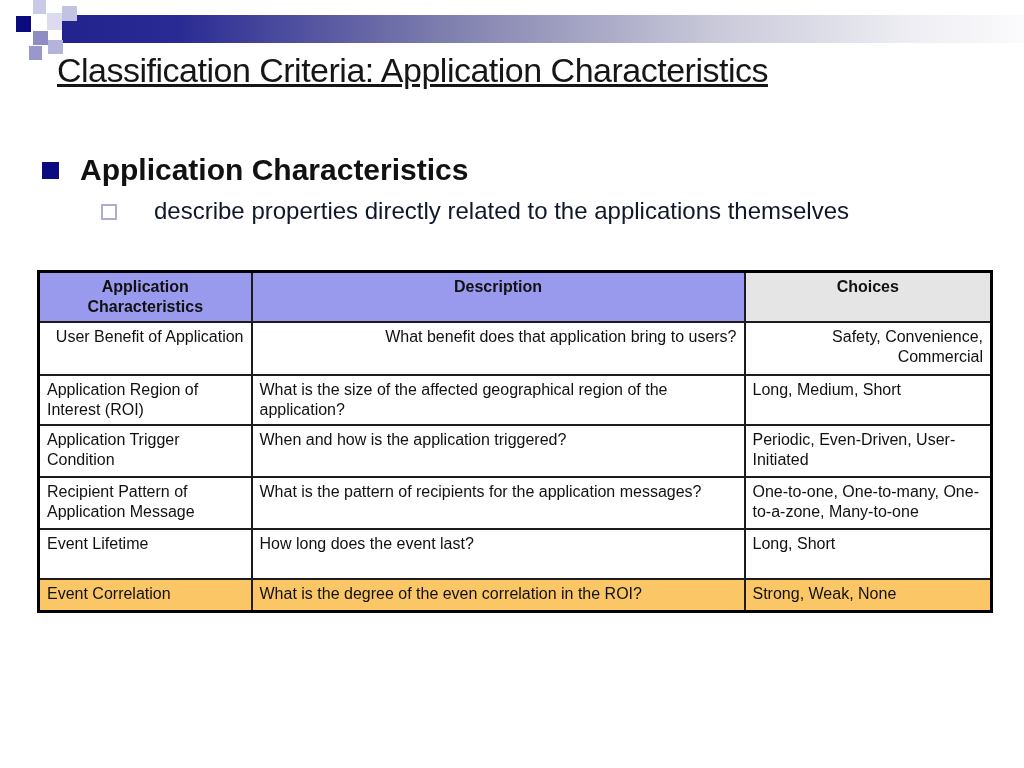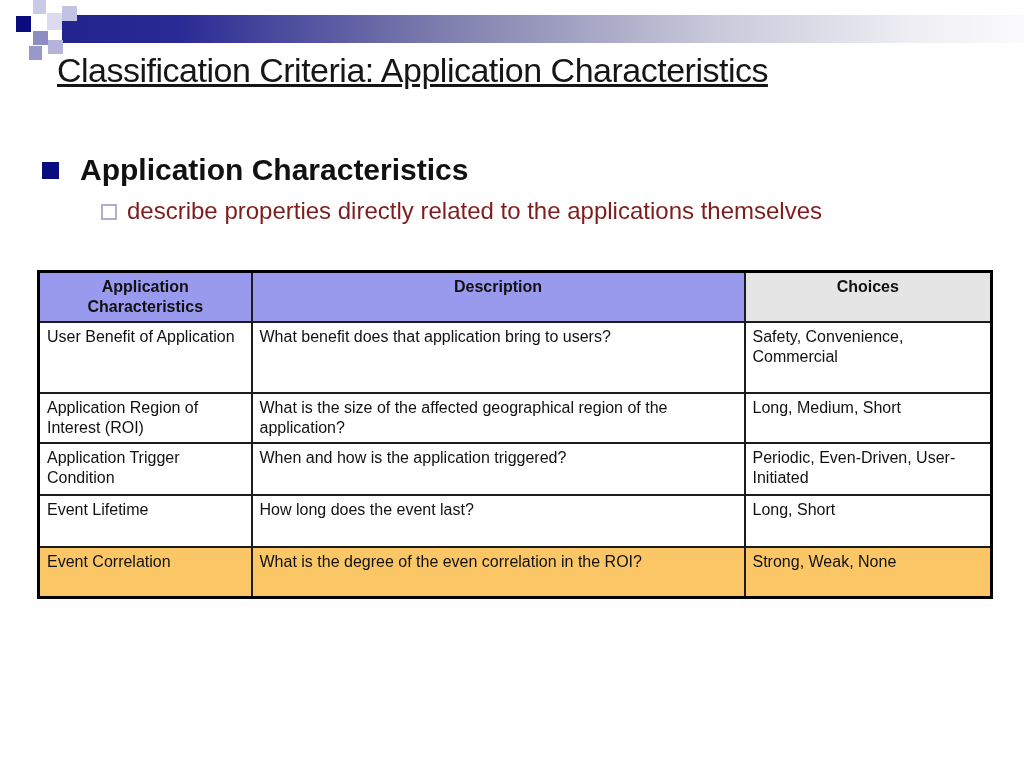--- a/index.html
+++ b/index.html
@@ -20,32 +20,32 @@
 
   .title{position:absolute;left:57px;top:52px;width:940px;font-size:34px;line-height:1.1;
     color:#161616;letter-spacing:-0.5px;text-decoration:underline;}
 
   .bullet-row{position:absolute;left:42px;top:152px;display:flex;align-items:flex-start;}
   .bullet-square{width:17px;height:17px;background:#0b0b80;margin-top:10px;margin-right:21px;flex:none;}
   .bullet-text{font-size:30px;font-weight:bold;color:#111;line-height:1.2;}
 
   .subbullet-row{position:absolute;left:101px;top:196px;display:flex;align-items:flex-start;}
   .subbullet-square{width:12px;height:12px;background:#fff;border:2px solid #aeaecf;margin-top:8px;margin-right:10px;flex:none;}
-  .subbullet-text{font-size:24px;color:#7f1d1d;line-height:1.25;}
+  .subbullet-text{font-size:24px;color:#0f172a;line-height:1.25;margin-left:27px;}
 
   table.char-table{position:absolute;left:37px;top:270px;width:953px;border-collapse:collapse;
     border:3px solid #000;table-layout:fixed;background:#fff;}
   .char-table th,.char-table td{border:2px solid #1c1c1c;font-size:16px;color:#111;
     vertical-align:top;padding:4px 7px 4px 7px;line-height:1.25;overflow:hidden;}
   .char-table th{font-weight:bold;text-align:center;}
   .char-table col.c1{width:213px;}
   .char-table col.c2{width:493px;}
   .char-table col.c3{width:247px;}
   .char-table thead tr{height:49px;}
-  .char-table tbody tr:nth-child(1){height:71px;}
+  .char-table tbody tr:nth-child(1){height:53px;text-align:right;}
   .char-table tbody tr:nth-child(2){height:35px;}
   .char-table tbody tr:nth-child(3){height:52px;}
   .char-table tbody tr:nth-child(4){height:52px;}
   .char-table tbody tr:nth-child(5){height:50px;}
   .char-table tbody tr:nth-child(6){height:32px;}
   .char-table tbody tr:nth-child(7){height:29px;}
   .char-table tbody tr:nth-child(8){height:30px;}
 </style>
 </head>
 <body>
@@ -96,20 +96,25 @@
           <td>Application Region of Interest (ROI)</td>
           <td>What is the size of the affected geographical region of the application?</td>
           <td>Long, Medium, Short</td>
         </tr>
         <tr>
           <td>Application Trigger Condition</td>
           <td>When and how is the application triggered?</td>
           <td>Periodic, Even-Driven, User-Initiated</td>
         </tr>
         <tr>
+          <td>Recipient Pattern of Application Message</td>
+          <td>What is the pattern of recipients for the application messages?</td>
+          <td>One-to-one, One-to-many, One-to-a-zone, Many-to-one</td>
+        </tr>
+        <tr>
           <td>Event Lifetime</td>
           <td>How long does the event last?</td>
           <td>Long, Short</td>
         </tr>
         <tr style="background: rgb(251, 199, 102);">
           <td>Event Correlation</td>
           <td>What is the degree of the even correlation in the ROI?</td>
           <td>Strong, Weak, None</td>
         </tr>
       </tbody>

